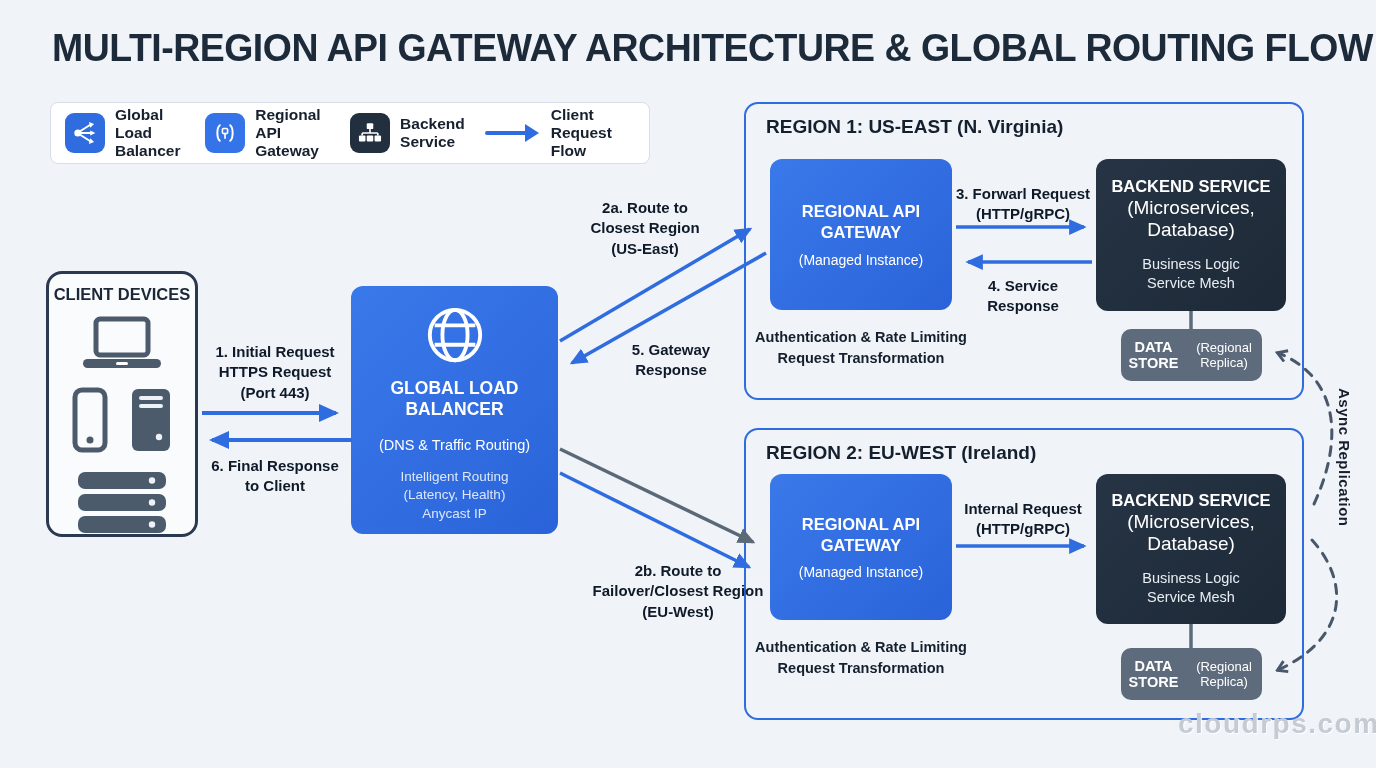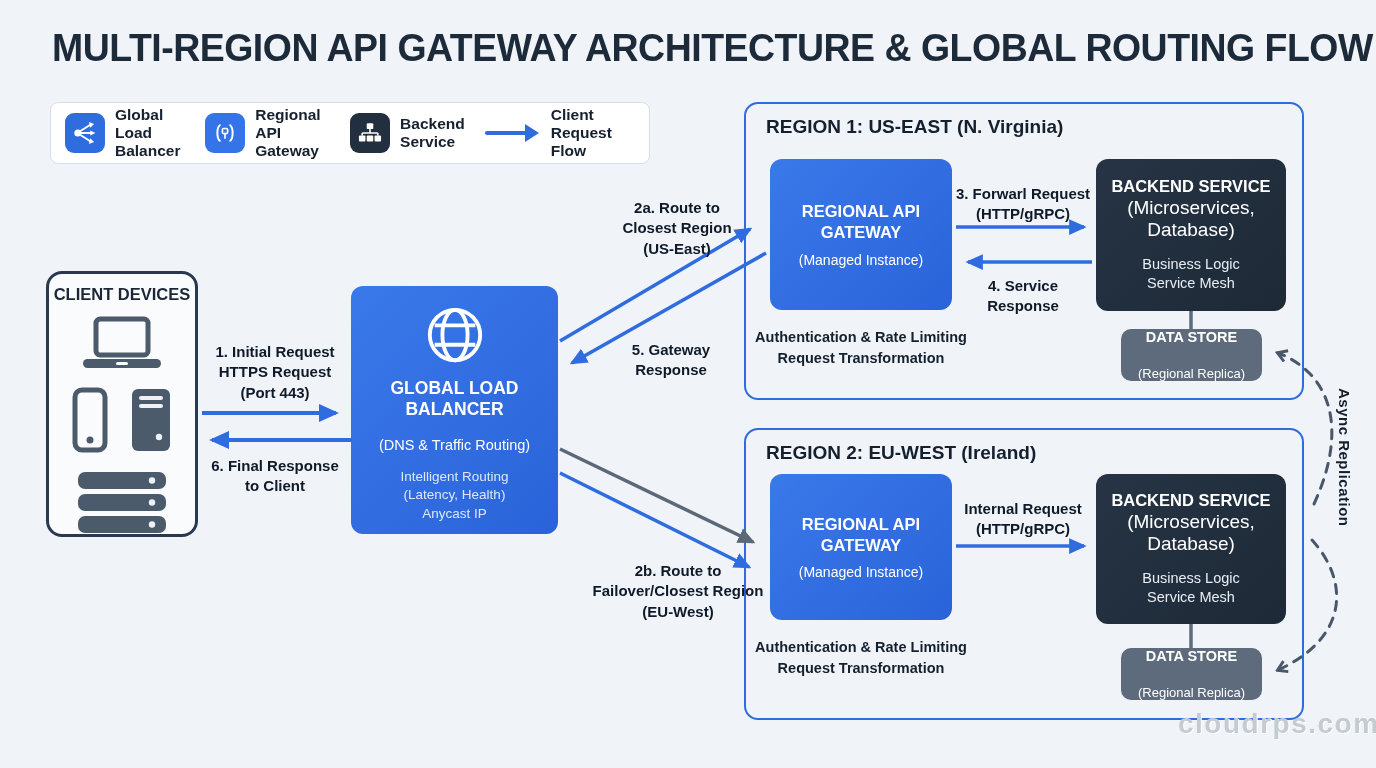--- a/index.html
+++ b/index.html
@@ -77,37 +77,37 @@
     display:flex;flex-direction:column;align-items:center;justify-content:center;
   }
   #backend1{left:1096px;top:159px;width:190px;height:152px;}
   #backend2{left:1096px;top:474px;width:190px;height:150px;}
   .backend .t{font-size:16.5px;font-weight:700;}
   .backend .s{font-size:19px;margin-top:1px;}
   .backend .d{font-size:14.5px;line-height:1.32;margin-top:14px;color:#e8edf4;}
 
   .datastore{
     box-sizing:border-box;border-radius:10px;color:#fff;text-align:center;
-    background:#5d6b7c;display:flex;flex-direction:column;align-items:center;justify-content:space-between;
+    background:#5d6b7c;display:flex;flex-direction:row;align-items:center;justify-content:space-between;
   }
   #datastore1{left:1121px;top:329px;width:141px;height:52px;}
   #datastore2{left:1121px;top:648px;width:141px;height:52px;}
   .datastore .t{font-size:14.5px;font-weight:700;}
   .datastore .s{font-size:13px;}
 
   .note{
     font-size:14.5px;font-weight:600;line-height:1.45;text-align:center;color:#15202e;
   }
   #note1{left:741px;top:327px;width:240px;}
   #note2{left:741px;top:637px;width:240px;}
 
   .flow-label{font-size:15px;font-weight:700;line-height:1.36;text-align:center;color:#0f1a29;z-index:12;}
   #lbl-init{left:196px;top:342px;width:158px;}
   #lbl-final{left:196px;top:456px;width:158px;}
-  #lbl-2a{left:596px;top:198px;width:162px;}
+  #lbl-2a{left:564px;top:198px;width:162px;}
   #lbl-5{left:598px;top:340px;width:146px;}
   #lbl-2b{left:564px;top:561px;width:228px;}
   #lbl-3{left:946px;top:184px;width:154px;}
   #lbl-4{left:952px;top:276px;width:142px;}
   #lbl-int{left:946px;top:499px;width:154px;}
   #lbl-async{
     left:1336px;top:388px;height:134px;
     writing-mode:vertical-rl;font-size:15px;font-weight:600;color:#15202e;
     letter-spacing:0.5px;white-space:nowrap;
   }

